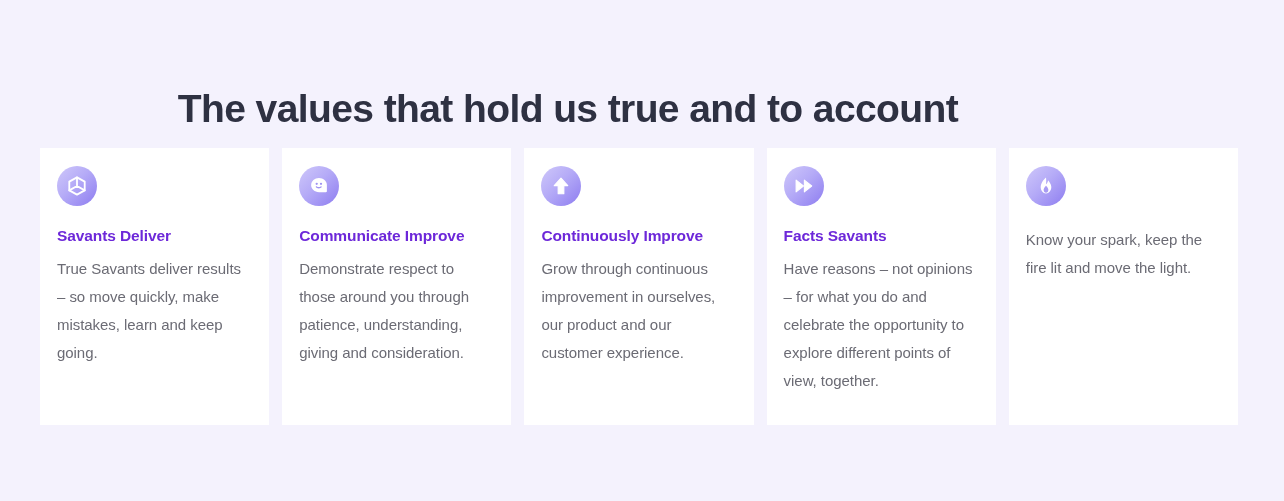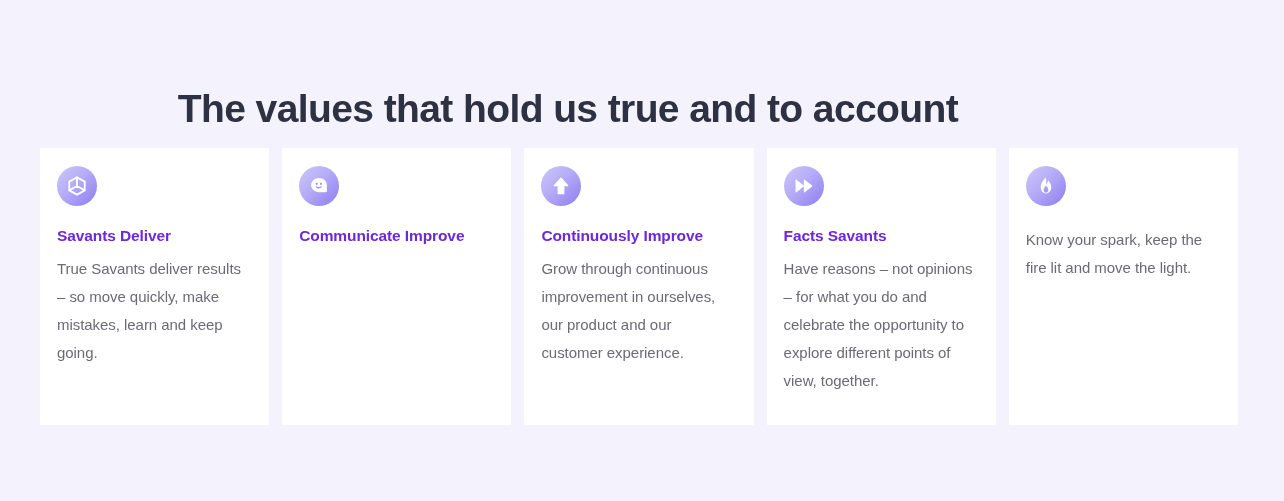--- a/index.html
+++ b/index.html
@@ -103,20 +103,21 @@
     <div class="card">
       <div class="icon-badge">
         <svg width="22" height="22" viewBox="0 0 24 24" aria-hidden="true">
           <path d="M12 3.2 C7.2 3.2 3.4 6.7 3.4 11 C3.4 15.3 7.2 18.8 12 18.8 L19.6 18.8 C20.1 18.8 20.6 18.4 20.6 17.8 L20.6 11 C20.6 6.7 16.8 3.2 12 3.2 Z" fill="#ffffff"></path>
           <circle cx="9.5" cy="9.6" r="1.25" fill="#9f93f2"></circle>
           <circle cx="14.2" cy="9.6" r="1.25" fill="#9f93f2"></circle>
           <path d="M9.2 13.0 C10.0 14.2 13.3 14.2 14.3 13.0" fill="none" stroke="#9f93f2" stroke-width="1.5" stroke-linecap="round"></path>
         </svg>
       </div>
       <div class="card-title">Communicate Improve</div>
+      <div class="card-body">Demonstrate respect to those around you through patience, understanding, giving and consideration.</div>
     </div>
 
     <div class="card">
       <div class="icon-badge">
         <svg width="22" height="22" viewBox="0 0 24 24" aria-hidden="true">
           <path d="M12 3.4 L19.4 11.6 L15.1 11.6 L15.1 20.4 L8.9 20.4 L8.9 11.6 L4.6 11.6 Z" fill="#ffffff" stroke="#ffffff" stroke-width="1.2" stroke-linejoin="round"></path>
         </svg>
       </div>
       <div class="card-title">Continuously Improve</div>
       <div class="card-body">Grow through continuous improvement in ourselves, our product and our customer experience.</div>

